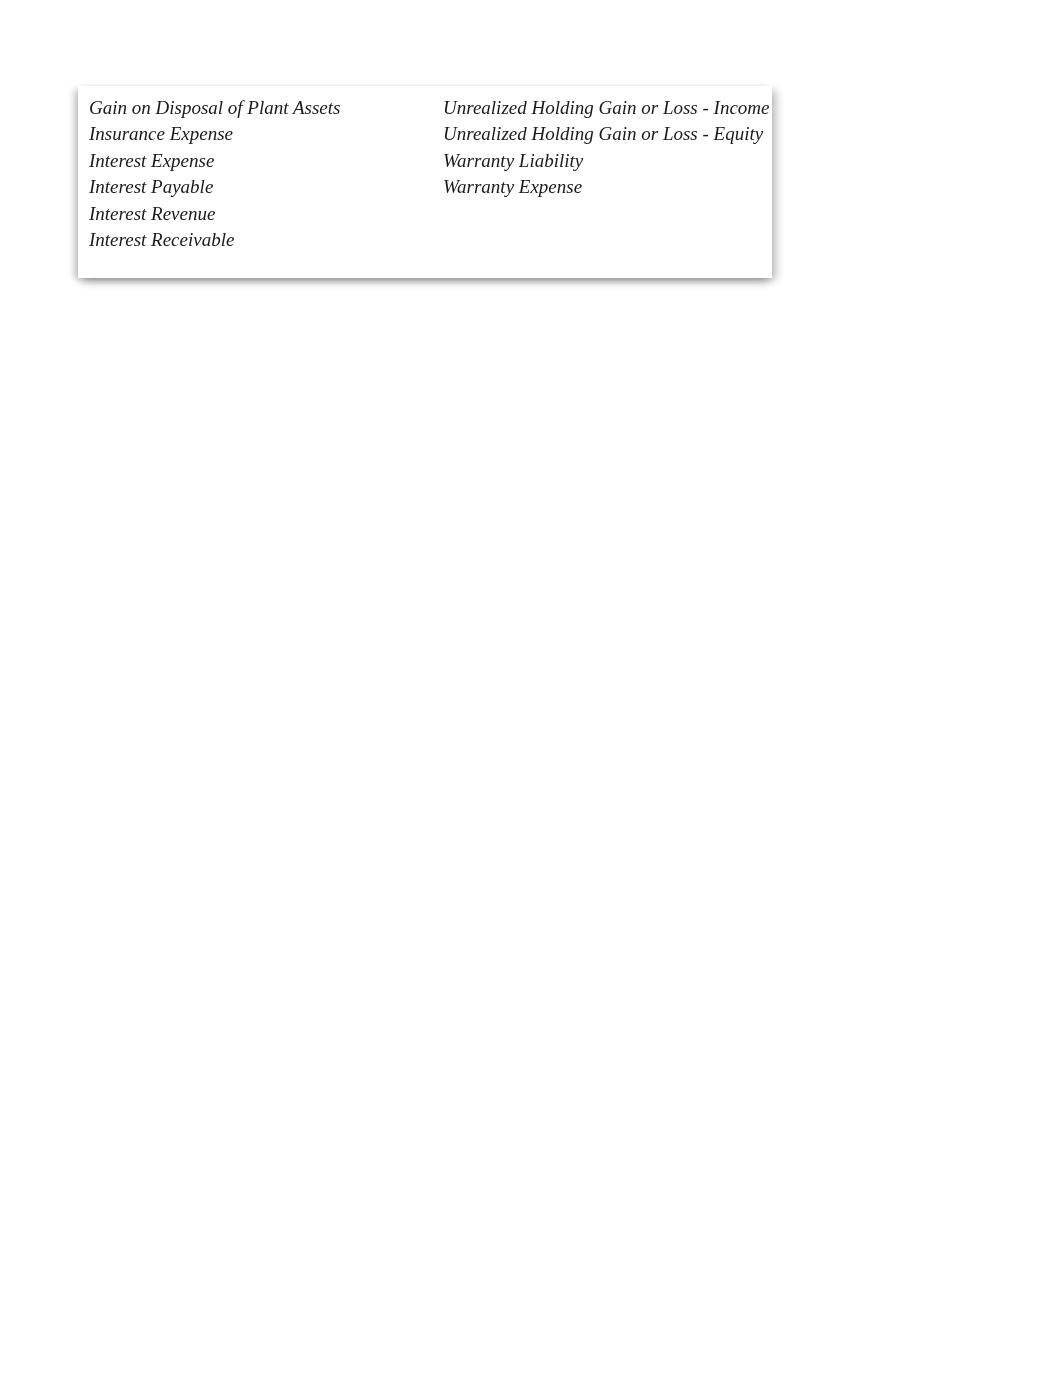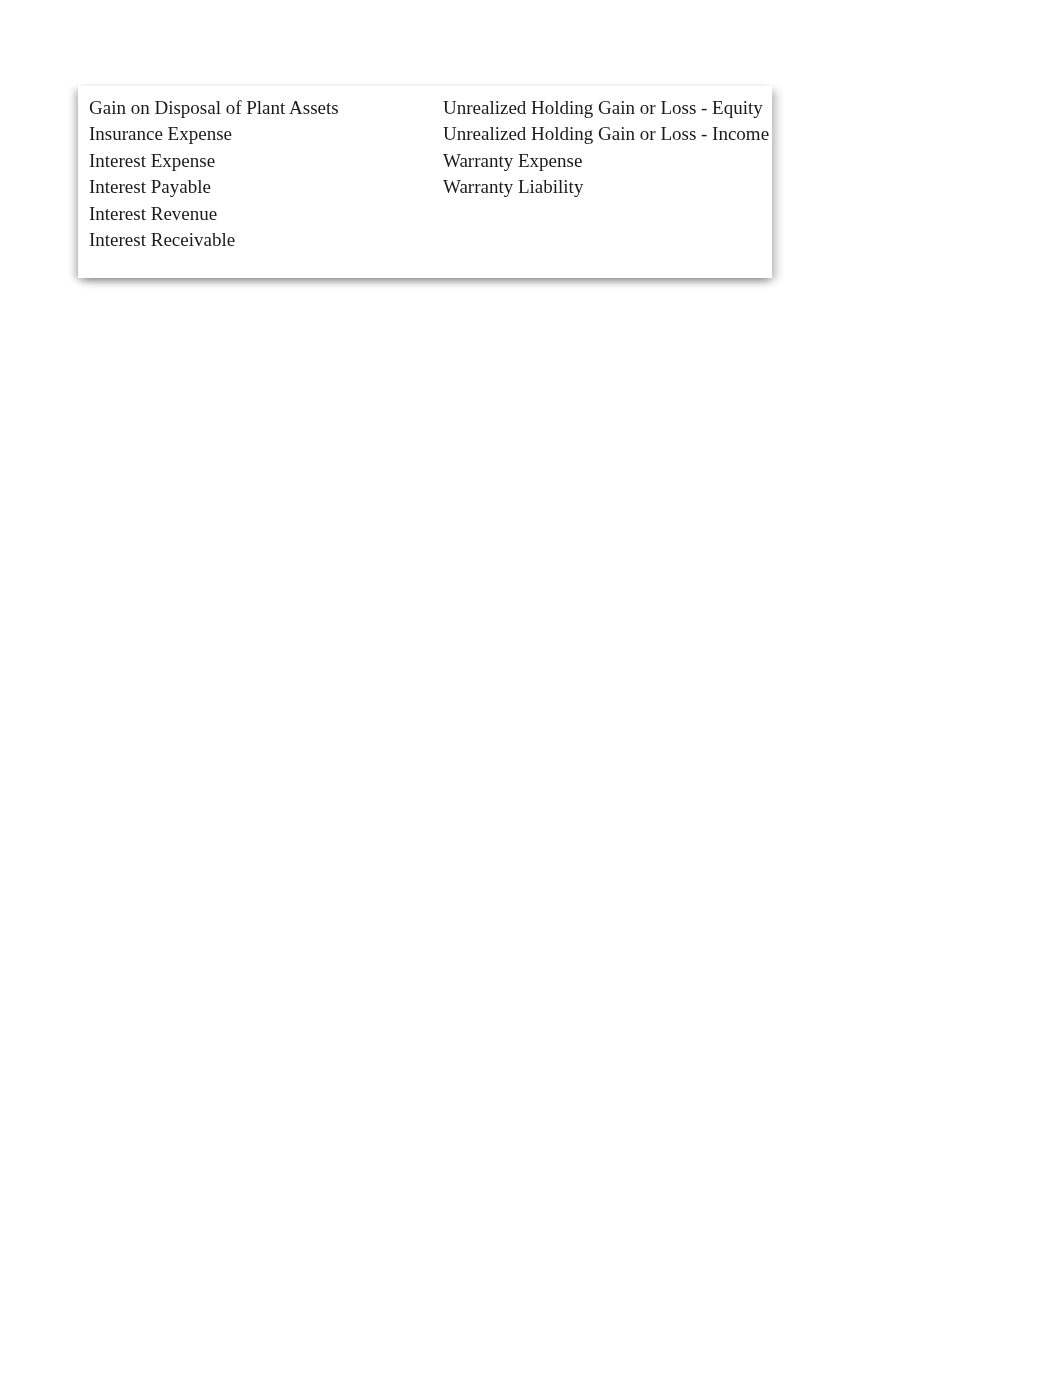--- a/index.html
+++ b/index.html
@@ -37,20 +37,21 @@
     inset: 0;
     background: #ffffff;
     overflow: hidden;
     display: flex;
     flex-direction: row;
   }
 
   .account-column {
     box-sizing: border-box;
     padding-top: 9px;
+    font-style: italic;
   }
   #account-column-left  { width: 355px; padding-left: 11px; }
   #account-column-right { width: 339px; padding-left: 10px; }
 
   .account-item {
     font-size: 19px;
     line-height: 26.4px;
     color: #1a1a1a;
     white-space: nowrap;
     letter-spacing: 0px;
@@ -65,20 +66,20 @@
     <div class="account-column" id="account-column-left">
       <div class="account-item">Gain on Disposal of Plant Assets</div>
       <div class="account-item">Insurance Expense</div>
       <div class="account-item">Interest Expense</div>
       <div class="account-item">Interest Payable</div>
       <div class="account-item">Interest Revenue</div>
       <div class="account-item">Interest Receivable</div>
     </div>
 
     <div class="account-column" id="account-column-right">
+      <div class="account-item">Unrealized Holding Gain or Loss - Income</div>
       <div class="account-item">Unrealized Holding Gain or Loss - Equity</div>
-      <div class="account-item">Unrealized Holding Gain or Loss - Income</div>
+      <div class="account-item">Warranty Liability</div>
       <div class="account-item">Warranty Expense</div>
-      <div class="account-item">Warranty Liability</div>
     </div>
 
   </div>
 </div>
 
 </body></html>

